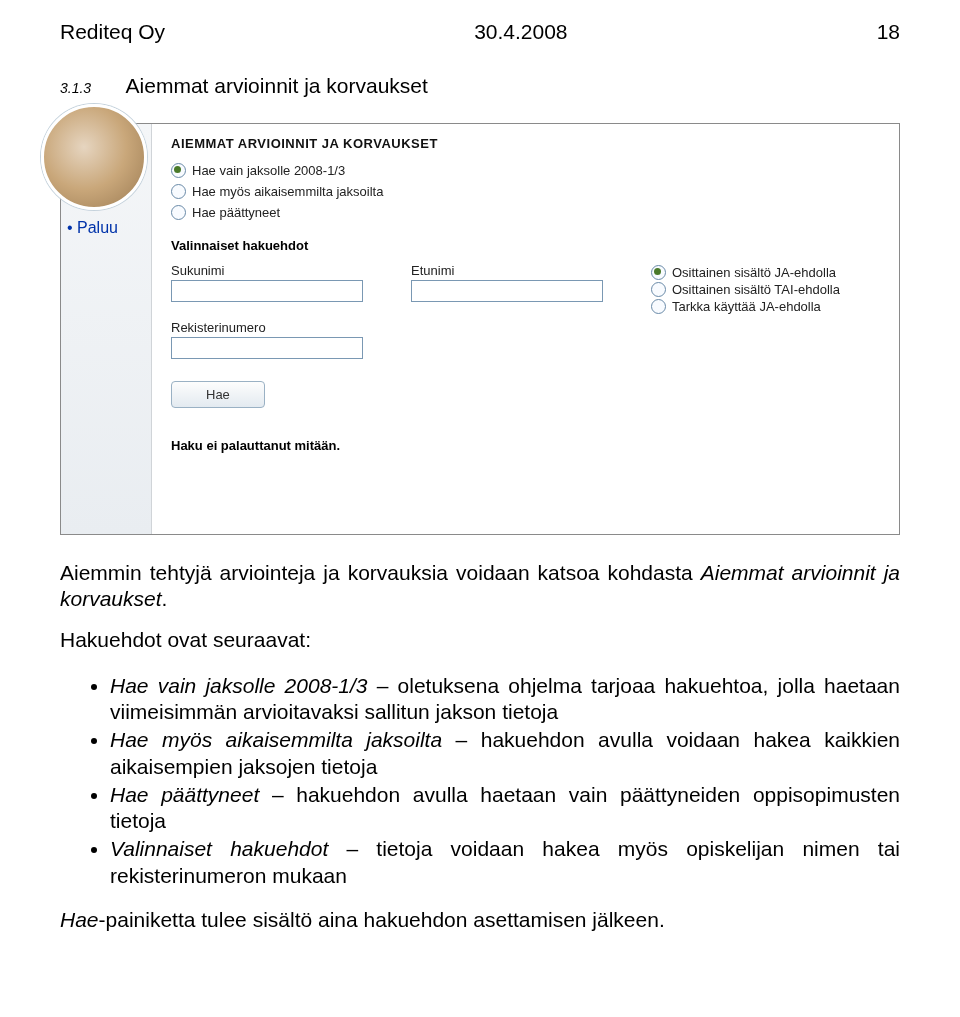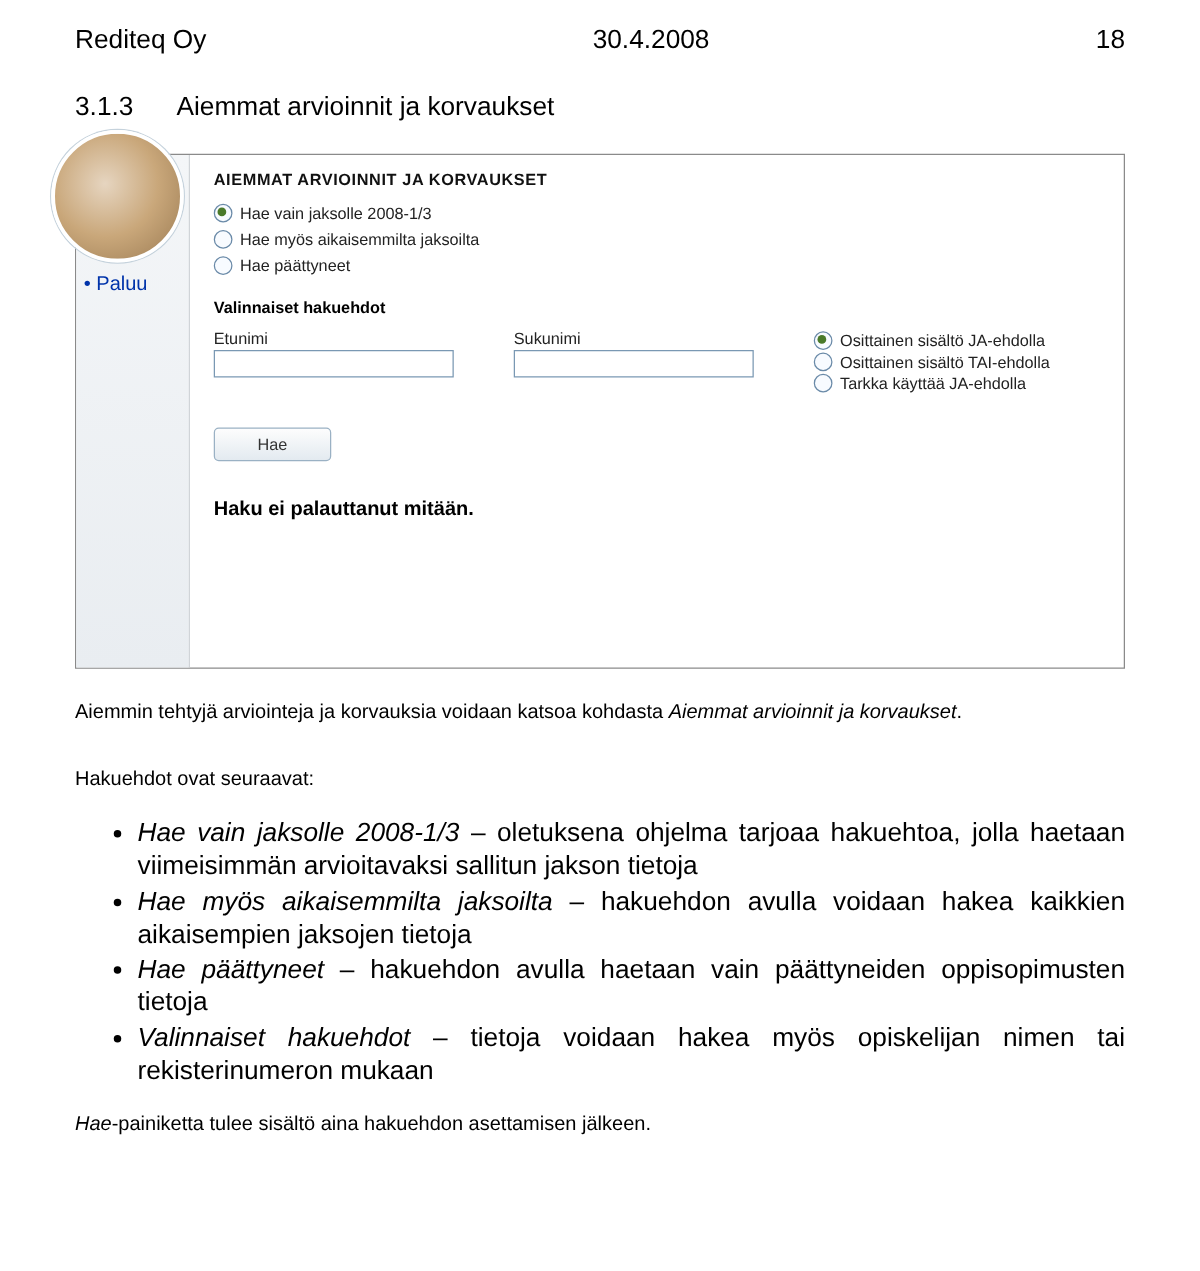--- a/index.html
+++ b/index.html
@@ -14,23 +14,24 @@
     padding: 20px 60px 40px 60px;
   }
   .header-row {
     display: flex;
     justify-content: space-between;
     font-size: 21px;
     margin-bottom: 30px;
     align-items: flex-end;
   }
   .section-num {
-    font-size: 21px;
+    font-size: 14px;
     display: inline-block;
     margin-right: 30px;
+    font-style: italic;
   }
   .section-title {
     font-size: 21px;
   }
   .section-row {
     margin-bottom: 25px;
   }
   .screenshot {
     border: 1px solid #8a8a8a;
     margin: 15px 0 25px 0;
@@ -143,28 +144,27 @@
     margin-top: 22px;
     padding: 5px 34px;
     font-size: 13px;
     color: #333;
     border: 1px solid #9ab1c4;
     border-radius: 4px;
     background: linear-gradient(#fdfdfd,#e3eaf0);
   }
   .no-result {
     font-weight: bold;
-    font-size: 16px;
+    font-size: 13px;
     margin-top: 30px;
   }
   .body-text {
-    font-size: 16px;
+    font-size: 21px;
     line-height: 1.25;
     text-align: justify;
-    margin-top: 20px;
   }
   ul.bullets {
     font-size: 21px;
     line-height: 1.25;
     margin: 20px 0 18px 0;
     padding-left: 50px;
   }
   ul.bullets li {
     margin: 2px 0;
     text-align: justify;
@@ -206,41 +206,45 @@
       </div>
       <div class="radio-row">
         <span class="radio"></span>
         <span>Hae päättyneet</span>
       </div>
 
       <div class="shot-sub">Valinnaiset hakuehdot</div>
 
       <div class="form-grid">
         <div>
+          <div class="flabel">Sukunimi</div>
+          <div class="finput"></div>
+        </div>
+        <div>
           <div class="flabel">Etunimi</div>
-          <div class="finput"></div>
-        </div>
-        <div>
-          <div class="flabel">Sukunimi</div>
           <div class="finput"></div>
         </div>
         <div class="match-col">
           <div class="radio-row">
             <span class="radio sel"></span>
             <span>Osittainen sisältö JA-ehdolla</span>
           </div>
           <div class="radio-row">
             <span class="radio"></span>
             <span>Osittainen sisältö TAI-ehdolla</span>
           </div>
           <div class="radio-row">
             <span class="radio"></span>
             <span>Tarkka käyttää JA-ehdolla</span>
           </div>
         </div>
+        <div>
+          <div class="flabel">Rekisterinumero</div>
+          <div class="finput"></div>
+        </div>
         <div></div>
           <div></div>
       </div>
 
       <div class="hae-btn">Hae</div>
 
       <div class="no-result">Haku ei palauttanut mitään.</div>
     </div>
   </div>
 

